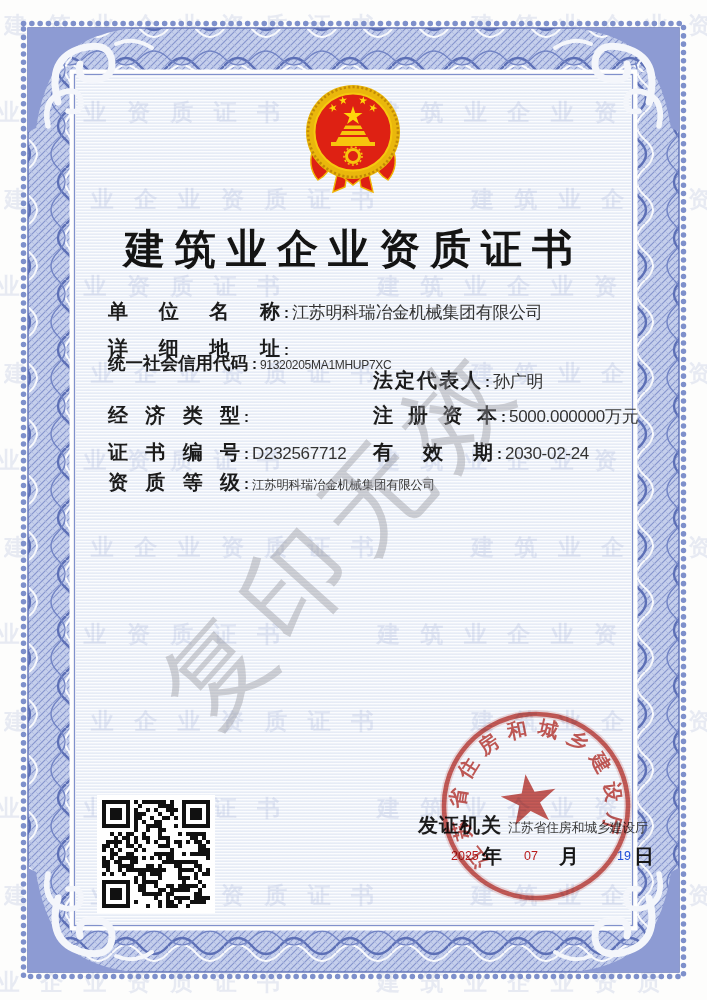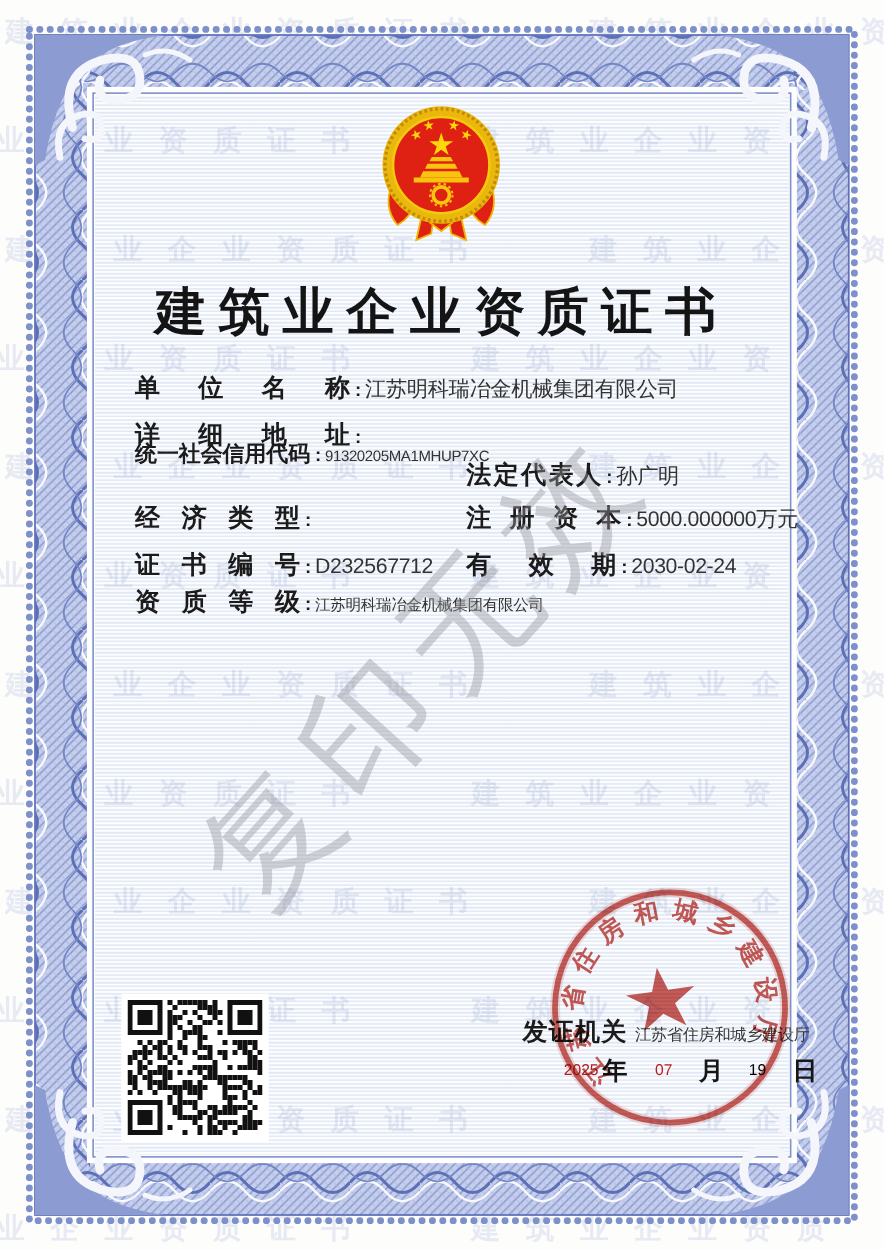--- a/index.html
+++ b/index.html
@@ -543,21 +543,21 @@
 <div class="issuer-row z5">
   <span class="issuer-label">发证机关</span>
   <span class="issuer-value">江苏省住房和城乡建设厅</span>
 </div>
 
 <div class="date-row z5">
   <span class="date-num" style="left:451px;">2025</span>
   <span class="date-unit" style="left:482px;">年</span>
   <span class="date-num" style="left:524px;">07</span>
   <span class="date-unit" style="left:559px;">月</span>
-  <span class="date-num" style="left:599px;color:#000000;">19</span>
+  <span class="date-num" style="left:617px;color:#1d4ed8;">19</span>
   <span class="date-unit" style="left:634px;">日</span>
 </div>
 
 <svg class="seal" width="220" height="220" viewBox="0 0 220 220">
   <g transform="rotate(-8 110 110)">
     <circle cx="110" cy="110" r="92" fill="none" stroke="#bf3a33" stroke-width="4.6" opacity="0.88"></circle>
     <circle cx="110" cy="110" r="92" fill="none" stroke="#bf3a33" stroke-width="8" opacity="0.18"></circle>
     <defs>
       <path id="sealArc" d="M 59.8,160.2 A 71,71 0 1 1 160.2,160.2"></path>
     </defs>

